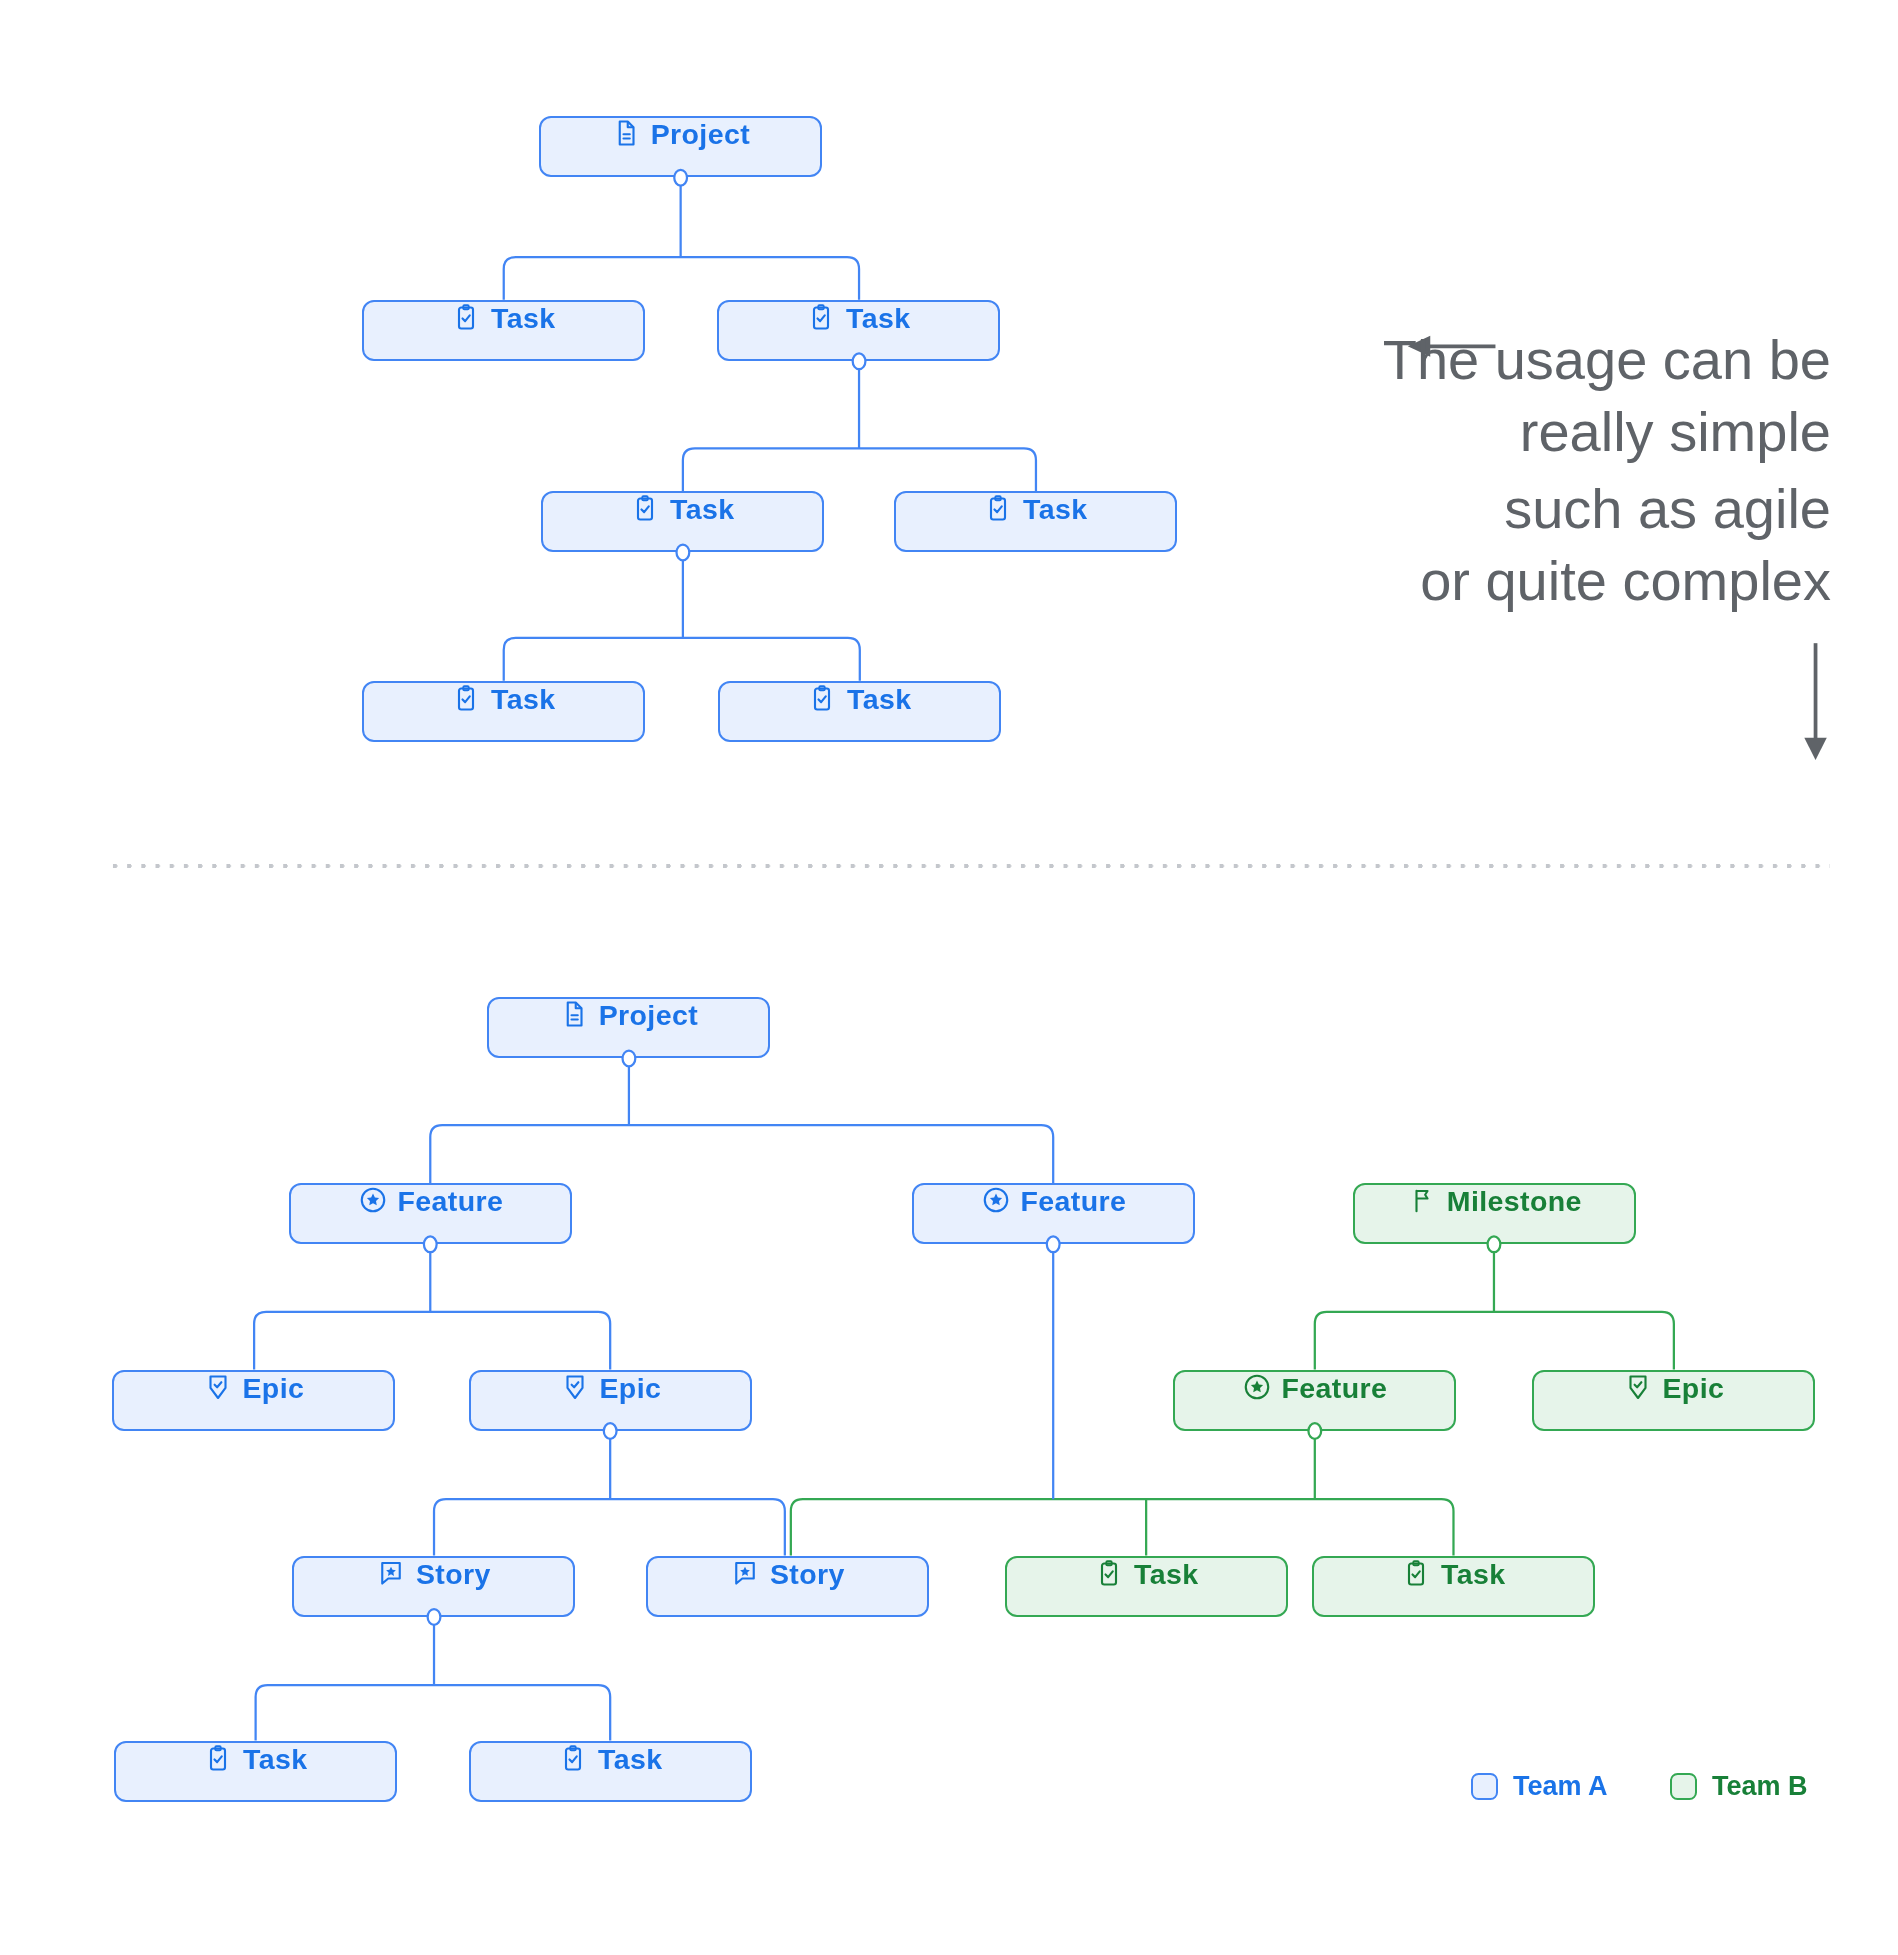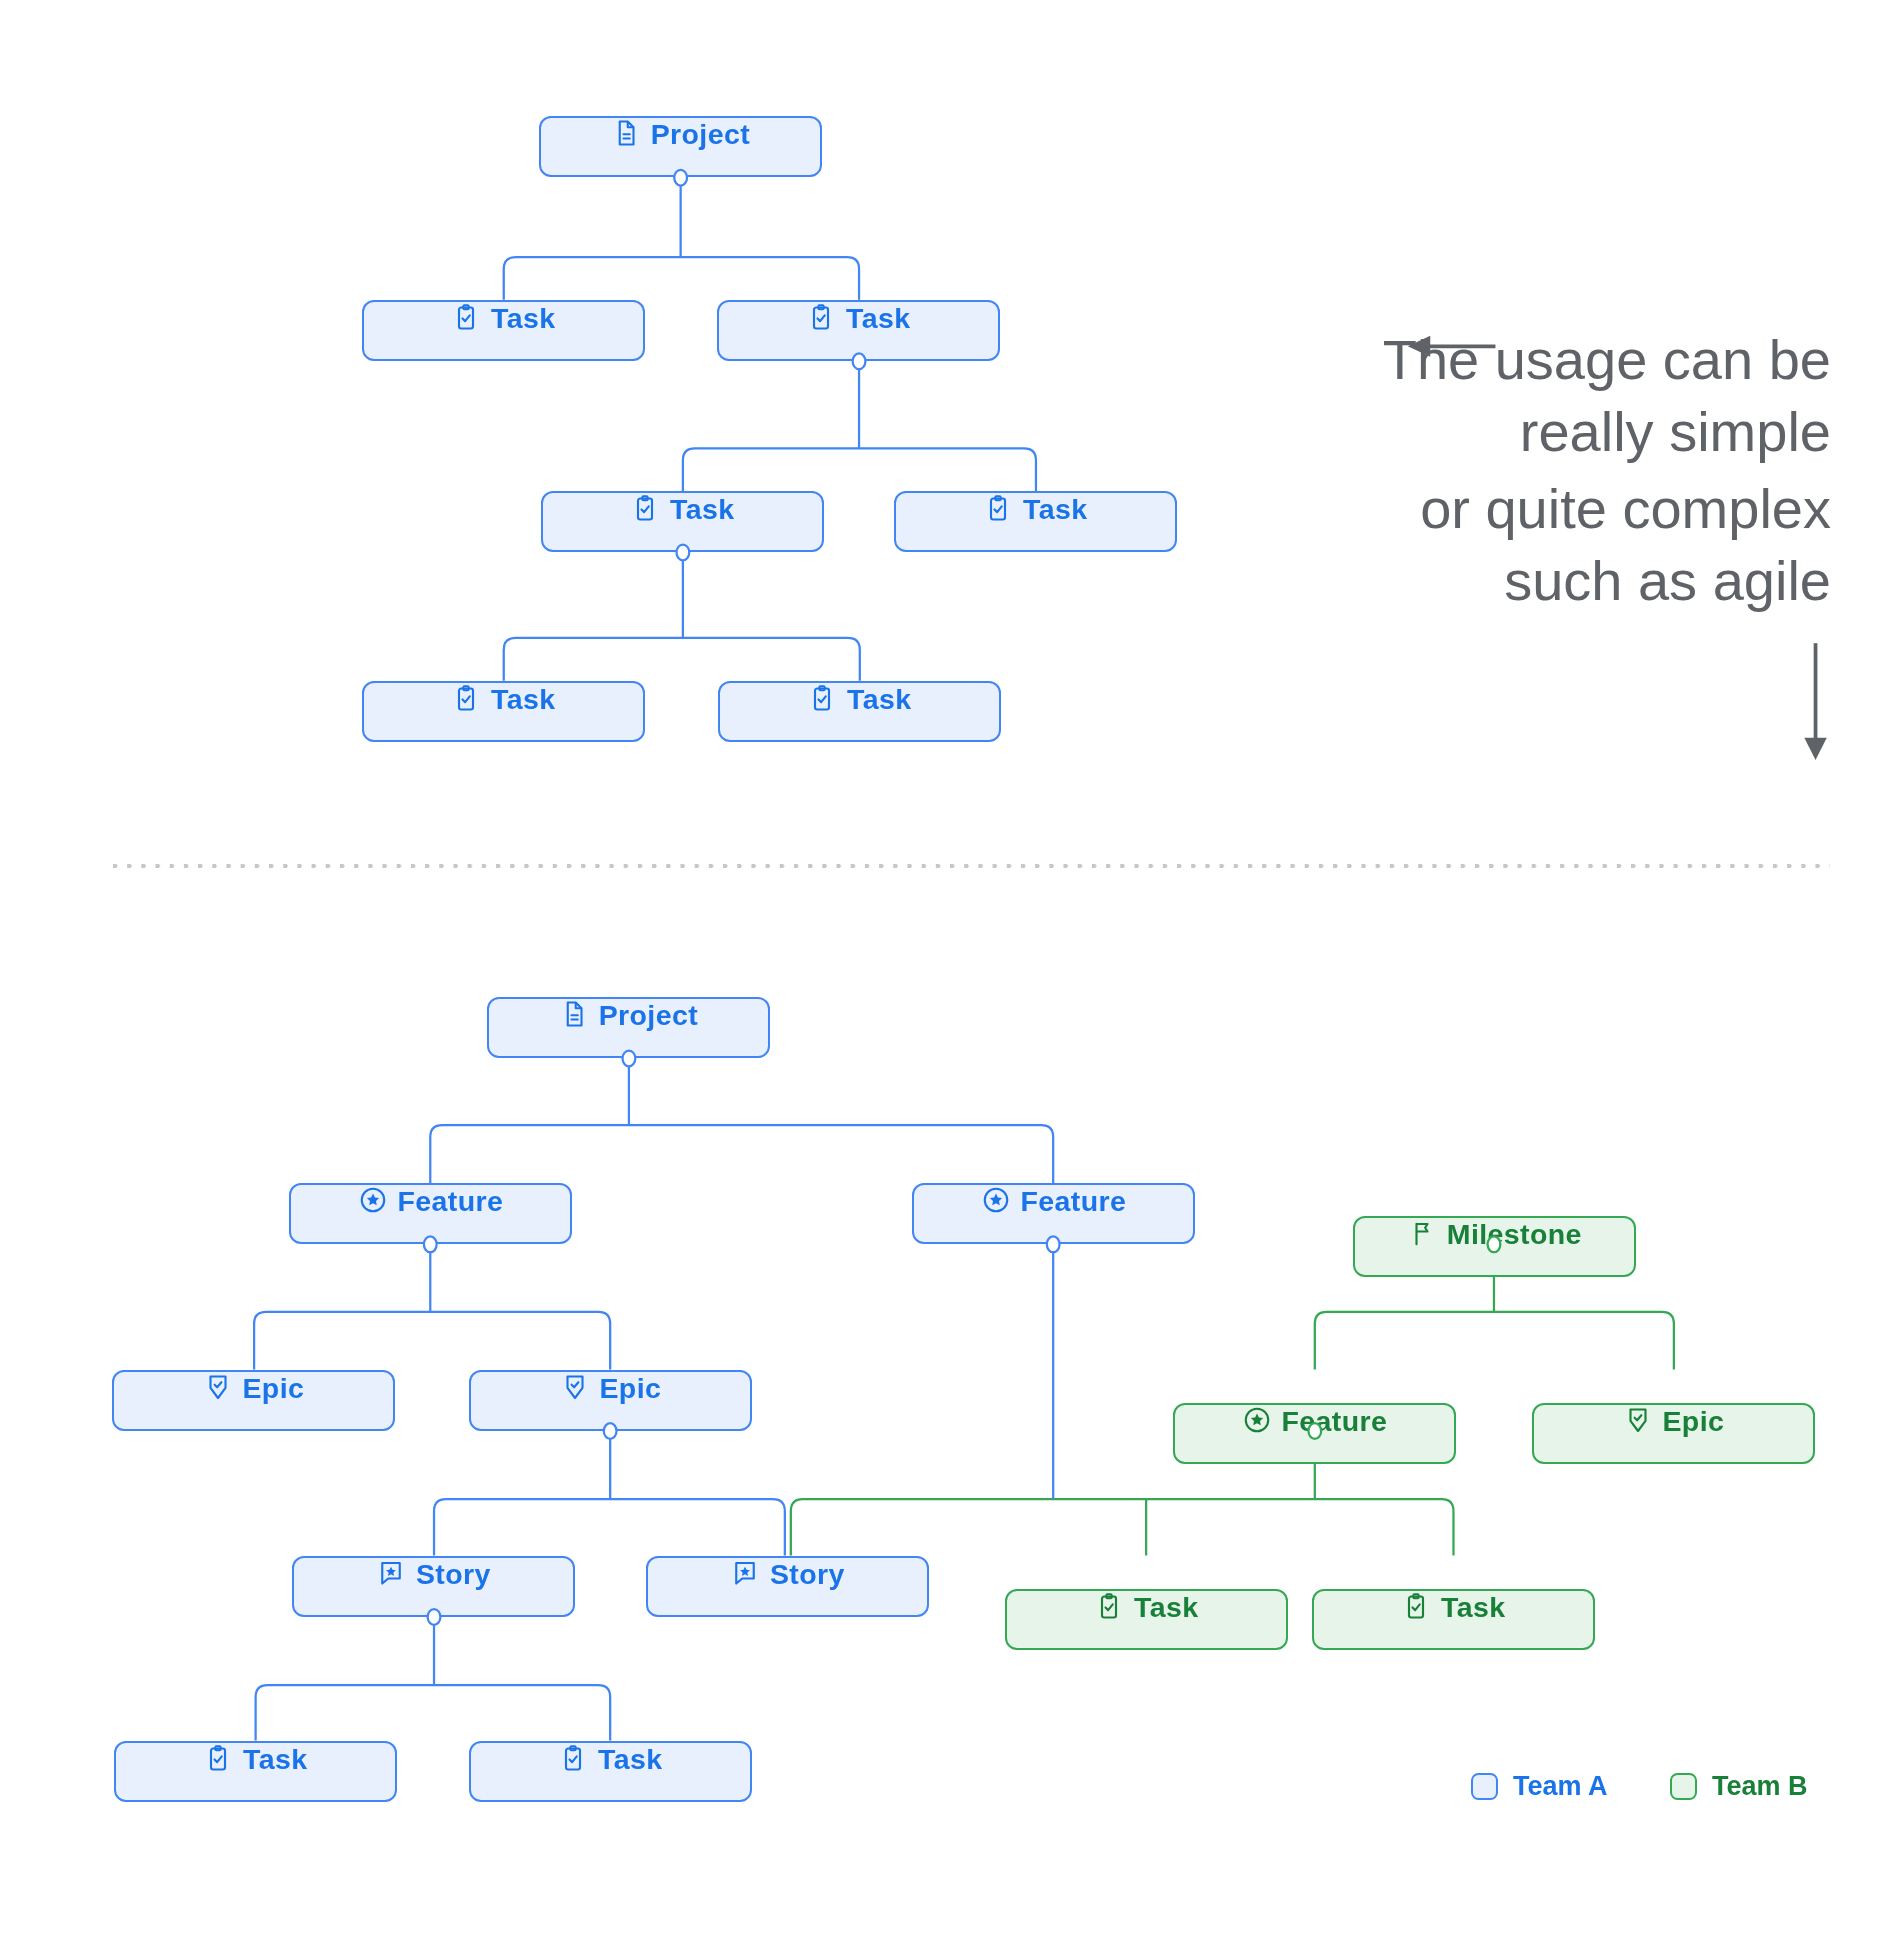--- a/index.html
+++ b/index.html
@@ -18,21 +18,21 @@
   .node{
     position:absolute;
     width:283px;height:61px;
     box-sizing:border-box;
     border:2.2px solid;
     border-radius:12px;
     display:flex;justify-content:center;gap:9.7px;
     font-size:28.5px;font-weight:600;letter-spacing:0.4px;
   }
   .node.team-a{background:var(--a-fill);border-color:var(--a-stroke);color:var(--a-text);}
-  .node.team-b{background:var(--b-fill);border-color:var(--b-stroke);color:var(--b-text);margin-top:33px;}
+  .node.team-b{background:var(--b-fill);border-color:var(--b-stroke);color:var(--b-text);}
   .node .icon{width:30px;height:30px;display:inline-flex;}
   .node .icon svg{width:30px;height:30px;}
   .annotation{
     position:absolute;top:324px;right:67px;z-index:2;
     text-align:right;font-size:56px;line-height:72px;font-weight:400;
   }
   .annotation .para2{margin-top:5.2px;}
   .divider{
     position:absolute;left:112px;top:863px;width:1718px;height:6px;z-index:1;
     background-image:radial-gradient(circle at 3px 3px, var(--dot) 2.2px, transparent 2.4px);
@@ -287,22 +287,22 @@
       <path d="M 2422 858 L 2422 988" fill="none" stroke="#5F6368" stroke-width="5"></path>
       <polygon points="2422,1014 2407,984 2437,984" fill="#5F6368"></polygon>
     </svg>
 
   <div class="annotation" style="color: rgb(95, 99, 104);">
     <div class="para">
       <div>The usage can be</div>
       <div>really simple</div>
     </div>
     <div class="para para2">
+      <div>such as agile</div>
       <div>or quite complex</div>
-      <div>such as agile</div>
     </div>
   </div>
 
   <div class="divider"></div>
 
   <div class="legend-item" id="legend-a">
     <span class="swatch a"></span>
     <span class="legend-label a">Team A</span>
   </div>
   <div class="legend-item" id="legend-b">

